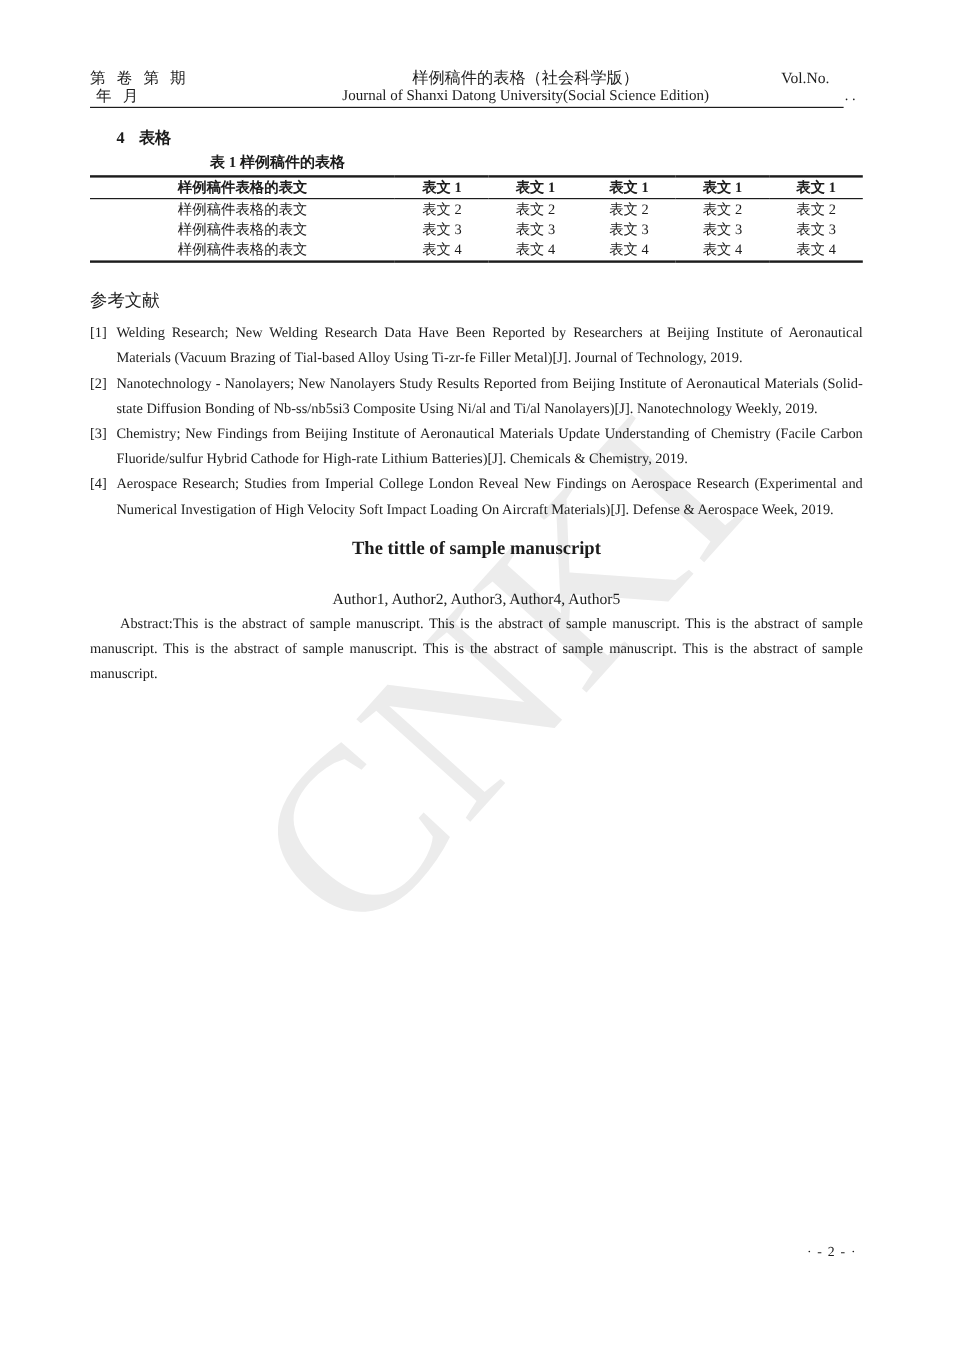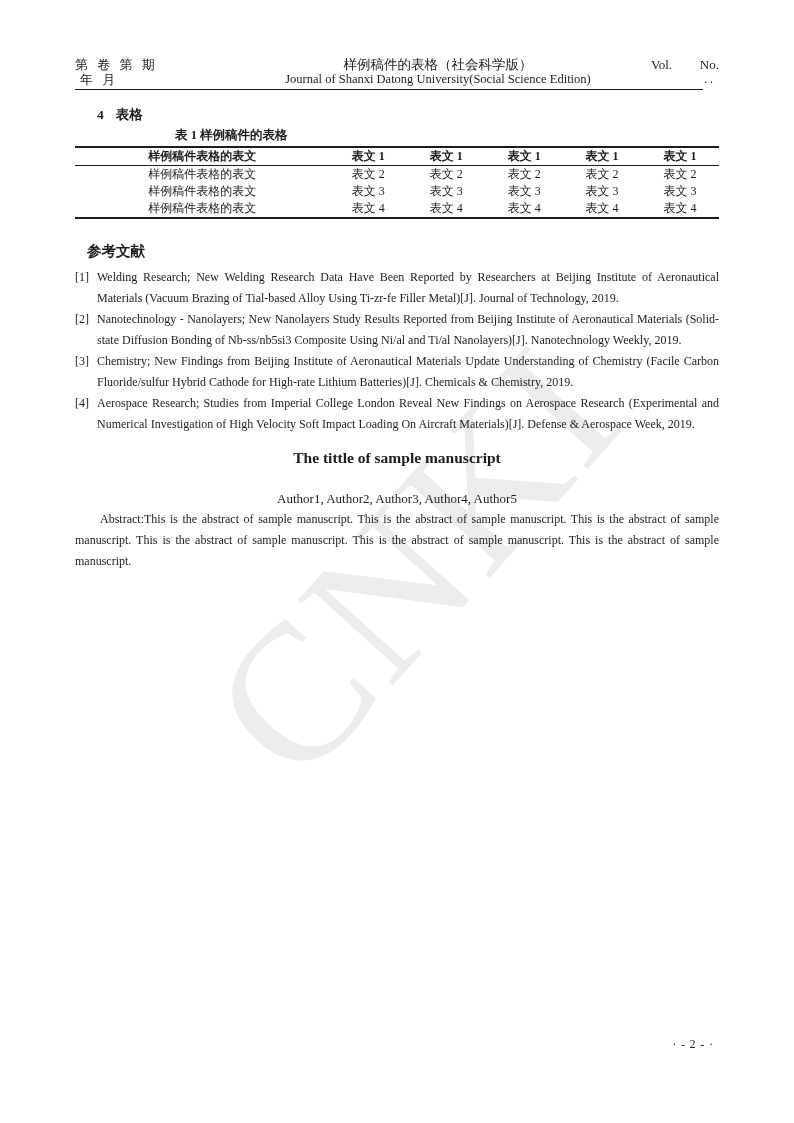--- a/index.html
+++ b/index.html
@@ -37,21 +37,21 @@
     font-size:13px;
     line-height:15px;
   }
   .ph-left{width:150px;}
   .ph-left .l1{letter-spacing:3px;}
   .ph-left .l2{padding-left:5px;letter-spacing:3px;}
   .ph-center{flex:1;text-align:center;}
   .ph-center .zh{font-size:13.5px;}
   .ph-center .en{font-size:12.5px;}
   .ph-right{width:68px;}
-  .ph-right .volno{display:flex;justify-content:space-between;}
+  .ph-right .volno{display:flex;}
   .ph-right .dots{text-align:right;padding-right:6px;font-size:12px;}
   .header-rule{
     margin-top:2px;
     width:628px;
     border-bottom:1.5px solid #1c1c1c;
   }
   
   .section-heading{
     margin-top:17px;
     padding-left:22px;
@@ -85,23 +85,22 @@
   table.sample thead th{
     font-weight:bold;
     border-bottom:1px solid #1c1c1c;
   }
   table.sample .c0{width:39.5%;}
   table.sample .cn{width:12.1%;}
   
   .refs-heading{
     margin-top:24px;
     font-size:14.5px;
-    font-weight:bold;
+    font-weight:normal;
     line-height:17px;
-    margin-left:12px;
   }
   .ref-list{margin-top:7px;}
   .ref-item{
     display:flex;
     font-size:12px;
     line-height:21px;
   }
   .ref-item .lbl{width:22px;flex:0 0 22px;}
   .ref-item .txt{flex:1;text-align:justify;}
   

